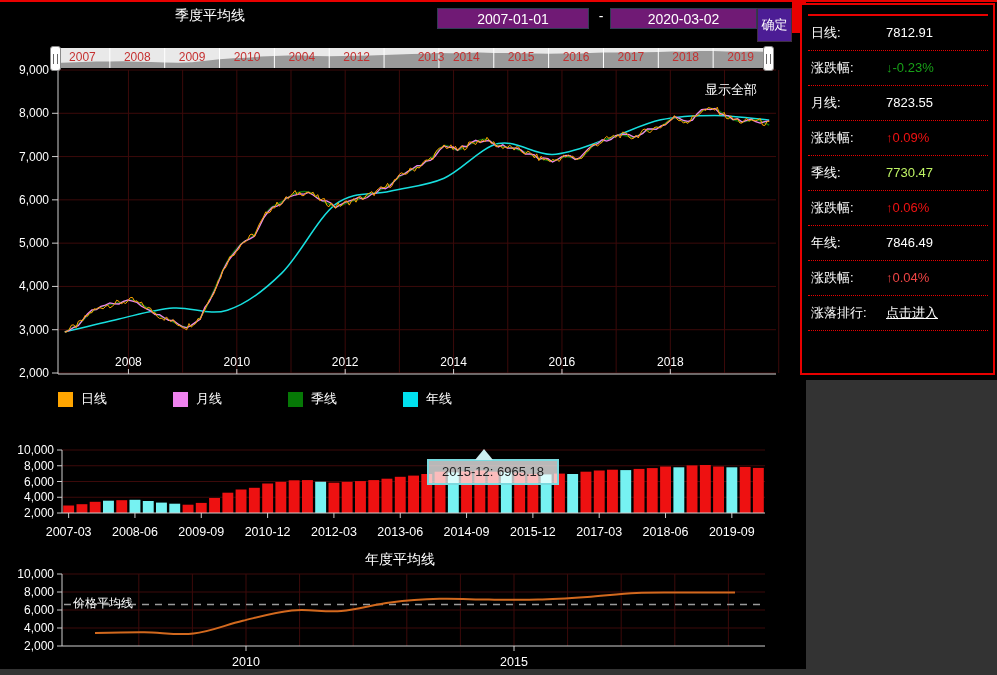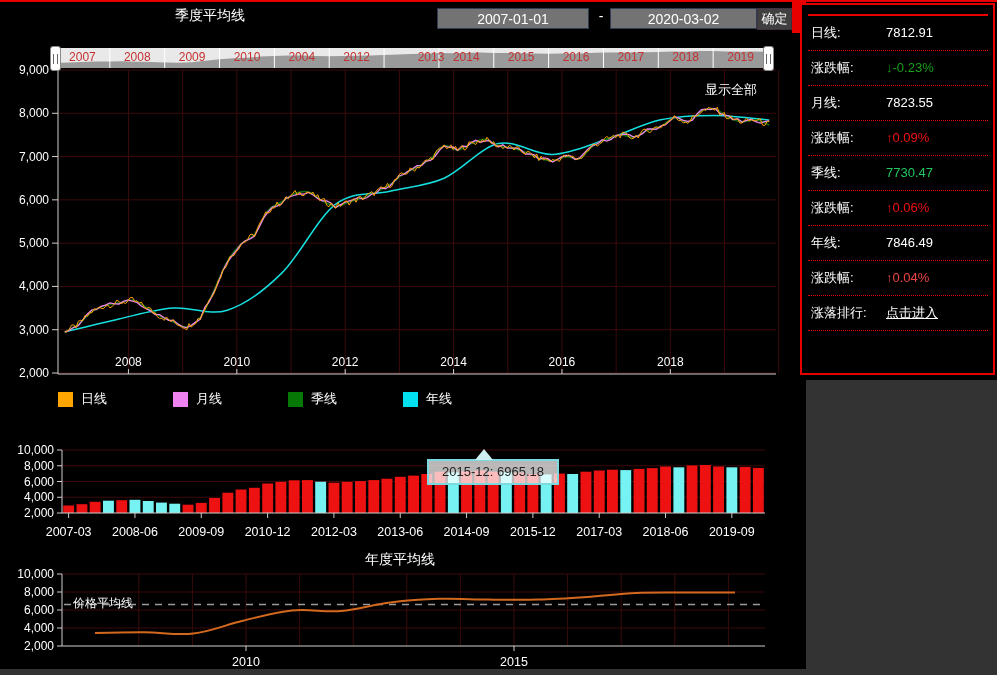--- a/index.html
+++ b/index.html
@@ -3,27 +3,27 @@
 <meta charset="utf-8">
 <style>
   html,body{margin:0;padding:0;background:#333;}
   body{font-family:"Liberation Sans",sans-serif;}
   #app{position:relative;width:997px;height:675px;background:#333;overflow:hidden;color:#fff;}
   .charts{position:absolute;left:0;top:0;width:806px;height:669px;background:#000;}
   .panel-bg{position:absolute;left:806px;top:0;width:191px;height:380px;background:#000;}
   .topline{position:absolute;left:0;top:0;width:997px;height:2px;background:#e80000;z-index:6;}
   #chart-svg{position:absolute;left:0;top:0;}
   .page-title{position:absolute;left:175px;top:7px;font-size:14px;color:#fff;z-index:3;}
-  .date-input{position:absolute;top:8px;height:21px;background:#737373;border:1px solid #303c52;
+  .date-input{position:absolute;top:8px;height:21px;background:#701a75;border:1px solid #303c52;
     color:#fff;text-align:center;font-size:14px;line-height:21px;box-sizing:border-box;z-index:3;cursor:pointer;}
   #date-from{left:437px;width:152px;}
   #date-to{left:610px;width:147px;}
   .date-dash{position:absolute;left:595px;top:8px;width:12px;text-align:center;font-size:14px;color:#fff;z-index:3;}
   .red-block{position:absolute;left:792px;top:0;width:14px;height:33px;background:#e80000;z-index:2;}
-  .confirm-btn{position:absolute;left:757px;top:8px;width:35px;height:22px;background:#404040;color:#fff;
+  .confirm-btn{position:absolute;left:757px;top:8px;width:35px;height:34px;background:#4c1d95;color:#fff;
     border:1px solid #403040;font-size:13px;padding:0;z-index:3;cursor:pointer;font-family:"Liberation Sans",sans-serif;}
   
   .dz{position:absolute;left:55px;top:48px;width:713px;height:20px;background:#e9e9e9;z-index:3;}
   #dz-svg{position:absolute;left:0;top:0;}
   .dz-label{position:absolute;top:2px;font-size:12px;color:#c53030;transform:translateX(-50%);z-index:2;}
   .dz-handle{position:absolute;top:-2px;width:9px;height:23px;background:#fff;border:1px solid #8a8a8a;
     border-radius:3px;display:flex;align-items:center;justify-content:center;z-index:4;cursor:ew-resize;}
   .dz-handle.left{left:-5px;} .dz-handle.right{right:-6px;}
   .grip{width:3px;height:10px;border-left:1px solid #666;border-right:1px solid #666;}
   .show-all{position:absolute;left:705px;top:81px;font-size:13px;color:#fff;z-index:3;cursor:pointer;}
@@ -332,21 +332,21 @@
         <div class="p-row">
           <span class="p-label">月线:</span>
           <span class="p-value" style="color: rgb(255, 255, 255);">7823.55</span>
         </div>
         <div class="p-row">
           <span class="p-label">涨跌幅:</span>
           <span class="p-value" style="color: rgb(240, 18, 18);">↑0.09%</span>
         </div>
         <div class="p-row">
           <span class="p-label">季线:</span>
-          <span class="p-value" style="color: #22c55e;">7730.47</span>
+          <span class="p-value" style="color: #bef264;">7730.47</span>
         </div>
         <div class="p-row">
           <span class="p-label">涨跌幅:</span>
           <span class="p-value" style="color: rgb(240, 18, 18);">↑0.06%</span>
         </div>
         <div class="p-row">
           <span class="p-label">年线:</span>
           <span class="p-value" style="color: rgb(255, 255, 255);">7846.49</span>
         </div>
         <div class="p-row">

